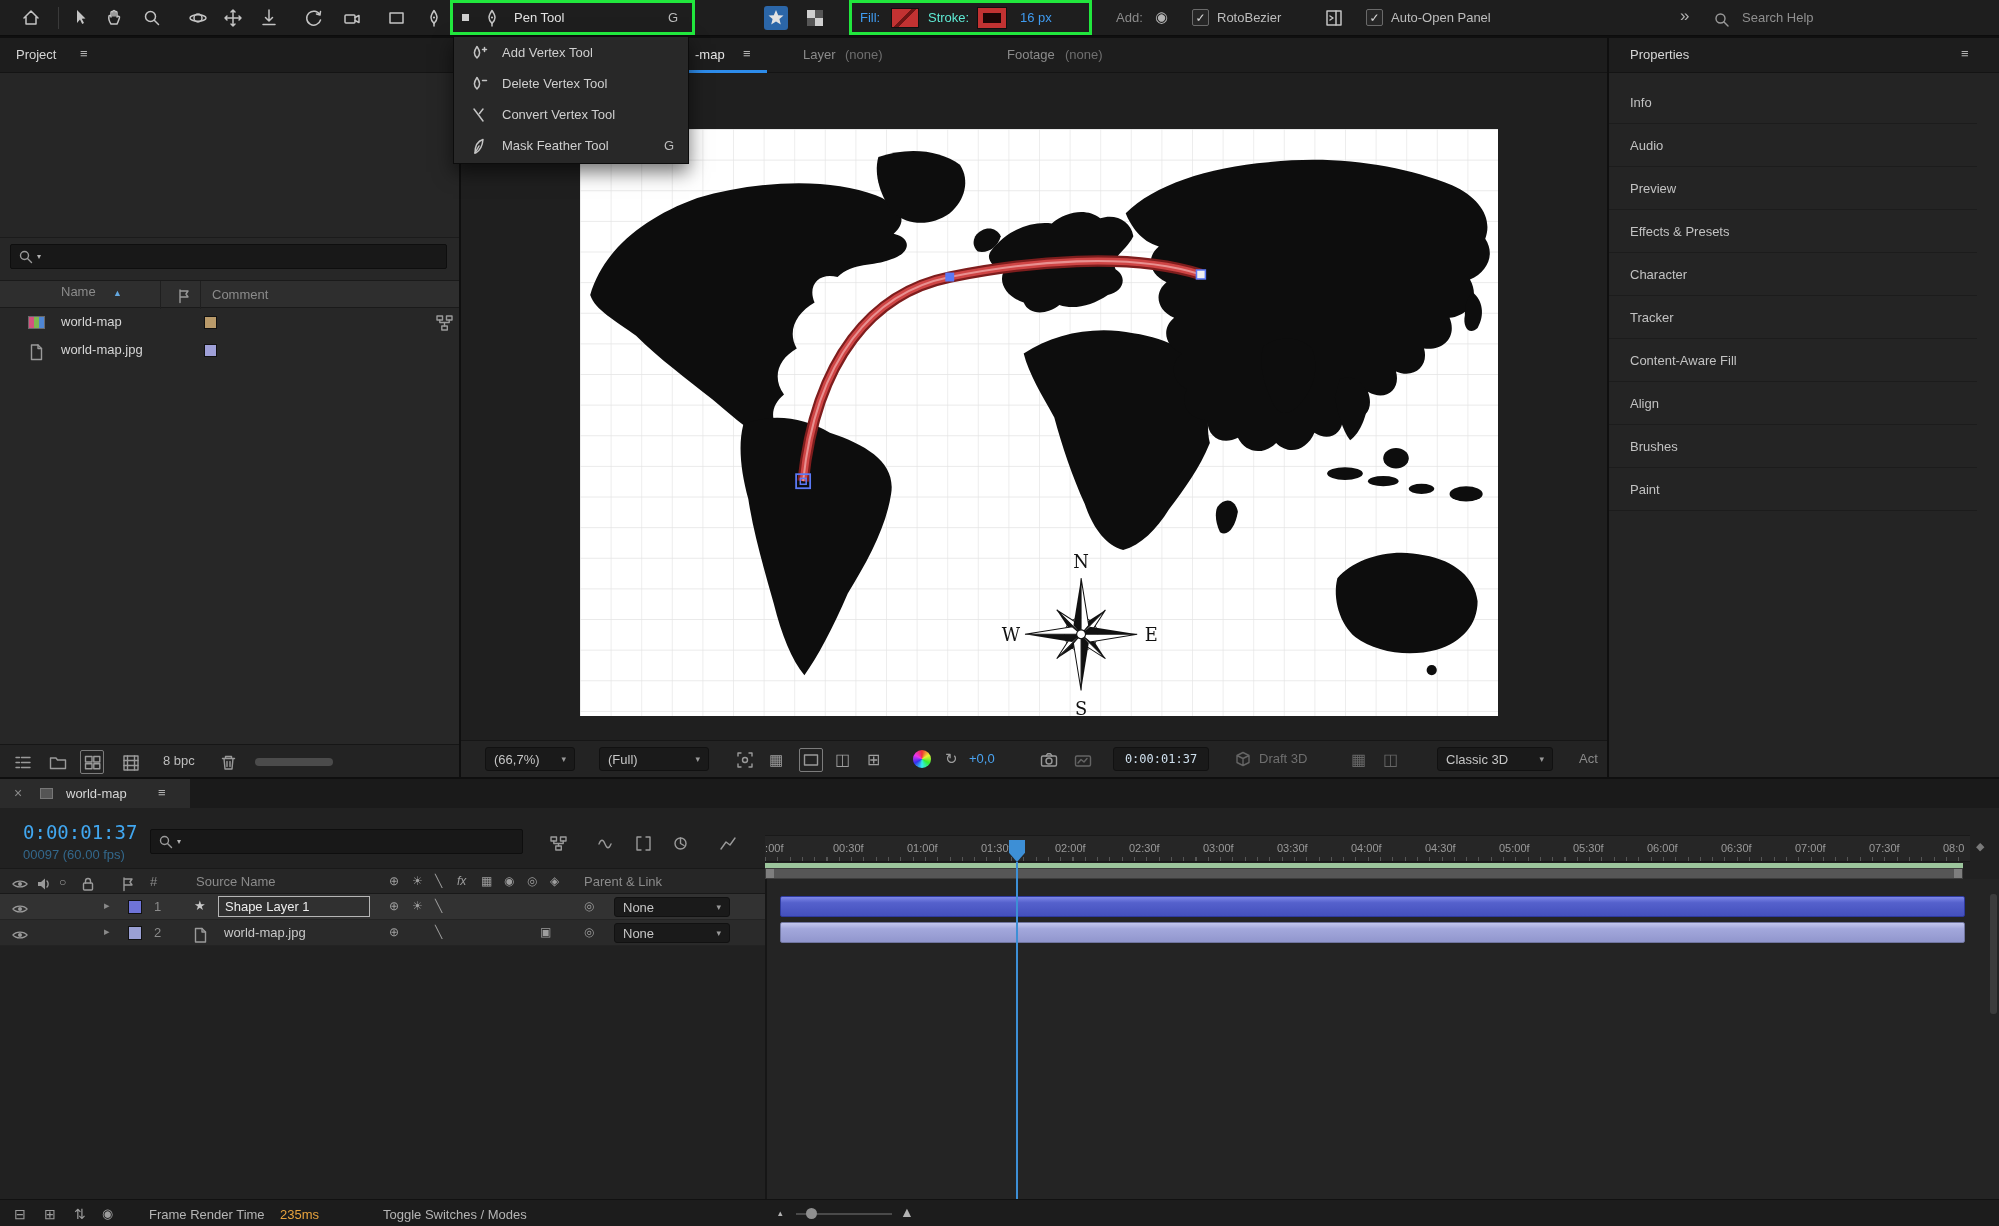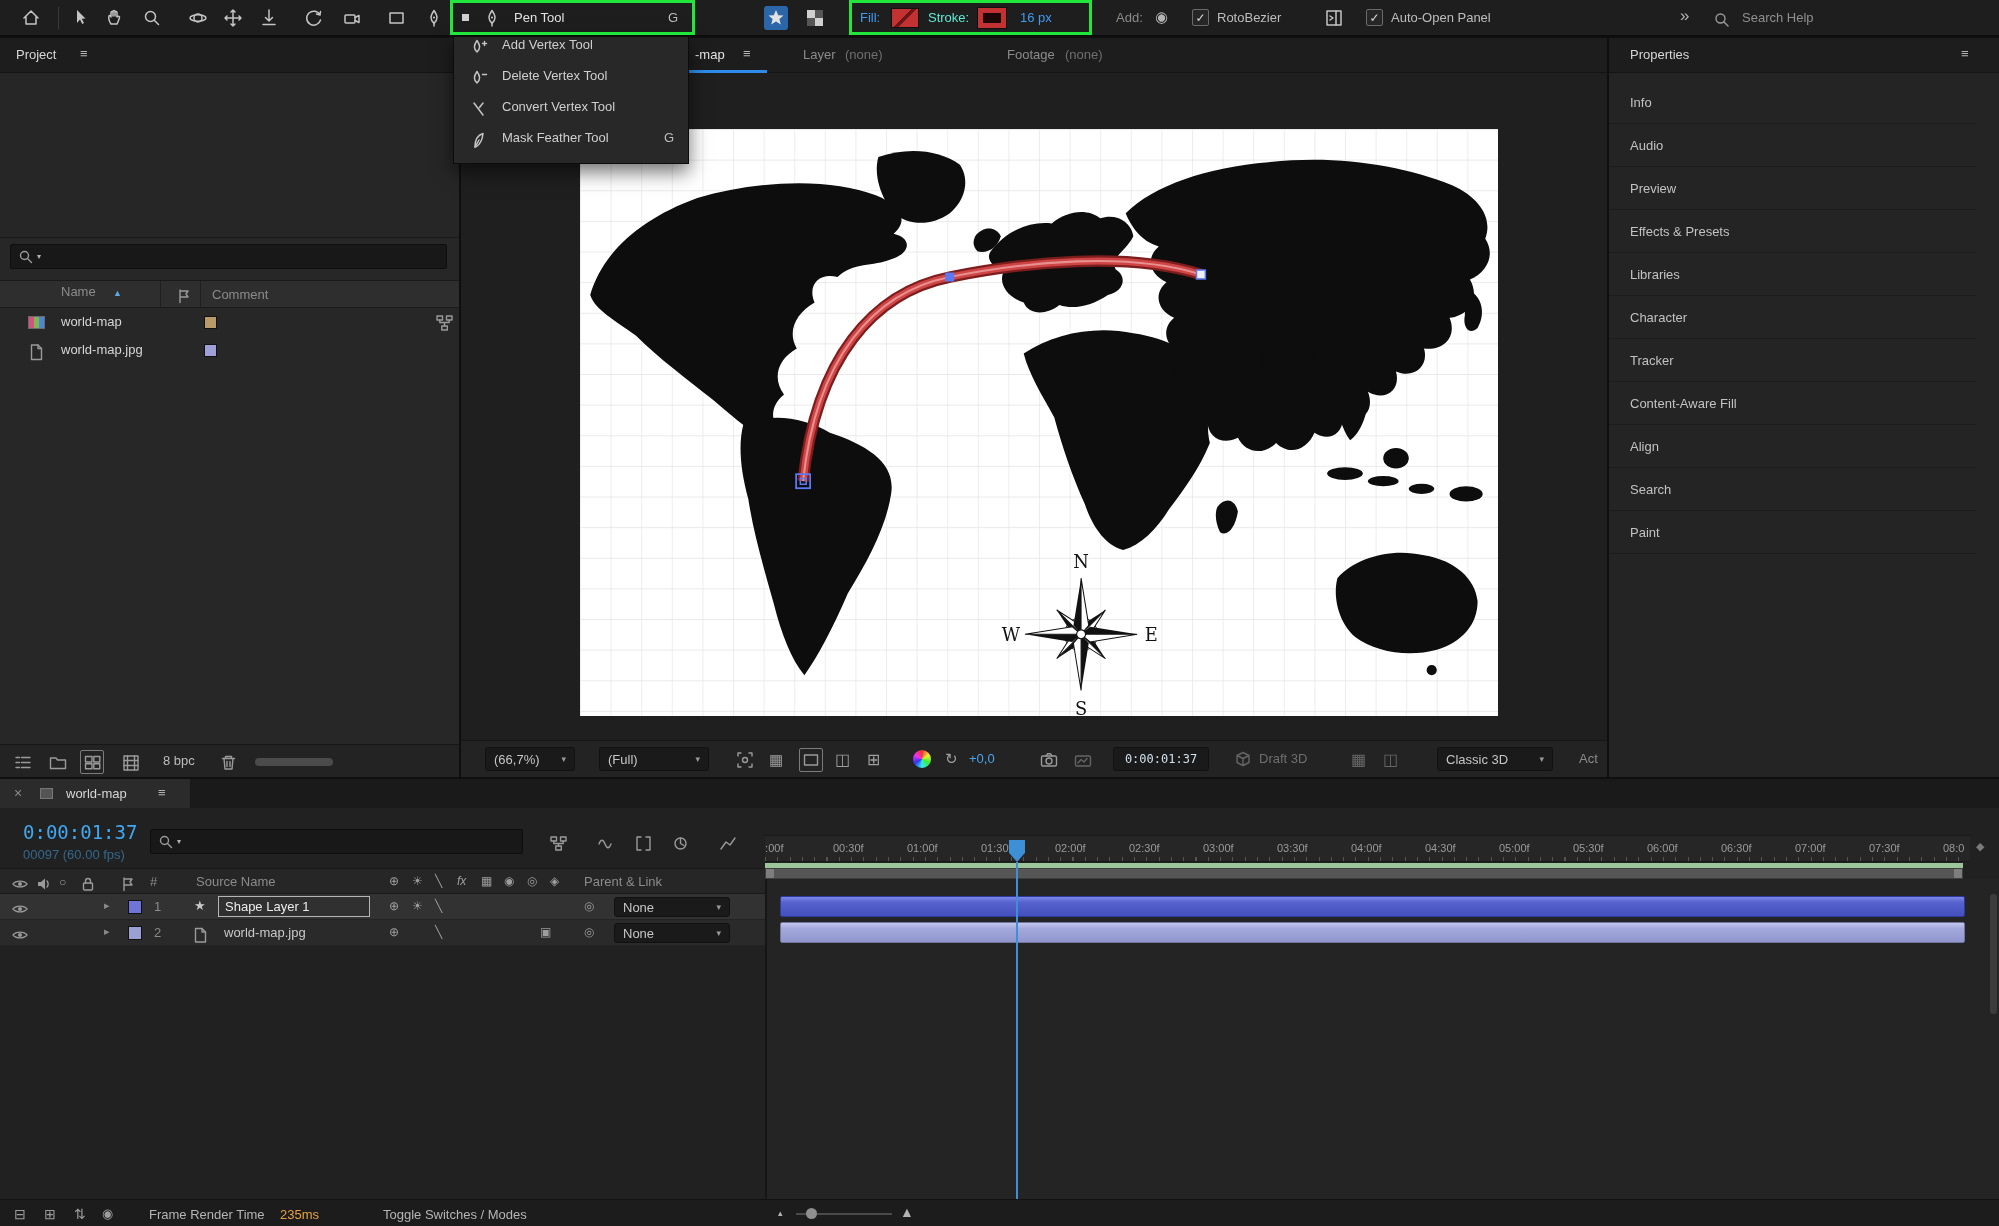--- a/index.html
+++ b/index.html
@@ -17,21 +17,21 @@
   svg .sd{stroke:#9a9a9a;fill:none;stroke-width:1.4;stroke-linecap:round;stroke-linejoin:round}
   .dd{background:#1a1a1a;border-radius:3px;display:flex;align-items:center;
       justify-content:space-between;padding:0 8px;color:#c6c6c6;border:1px solid #111}
   .dd .caret{font-size:9px;color:#9a9a9a;margin-left:6px}
   .chk{width:17px;height:17px;background:#262626;border:1px solid #6a6a6a;border-radius:2px;
        color:#d6d6d6;font-size:12px;display:flex;align-items:center;justify-content:center}
   .greenbox{position:absolute;border:3px solid #21e73d;z-index:60;pointer-events:none}
   .toolicon{position:absolute;top:6px;width:24px;height:24px;display:flex;align-items:center;justify-content:center}
   .menu{position:absolute;left:453px;top:36px;width:236px;height:128px;background:#282828;
         border:1px solid #0c0c0c;box-shadow:0 8px 18px rgba(0,0,0,.55);z-index:50}
-  .menu-item{height:31px;display:flex;align-items:flex-start;padding:0 14px;color:#cfcfcf}
+  .menu-item{height:31px;display:flex;align-items:center;padding:0 14px;color:#cfcfcf}
   .menu-item .mi-label{margin-left:14px;flex:1}
   .menu-item .mi-short{color:#bdbdbd}
   .prop-item{height:43px;display:flex;align-items:center;padding-left:21px;color:#c2c2c2;
              border-bottom:1px solid rgba(0,0,0,.22)}
   .rlabel{position:absolute;top:6px;font-size:11px;color:#9a9a9a;white-space:nowrap}
   .swglyph{font-size:12px;color:#9d9d9d}
   .laybar{position:absolute;left:13px;width:1185px;height:21px;border-radius:2px}
 </style>
 </head>
 <body>
@@ -413,26 +413,25 @@
   <div class="panel" style="left:1609px;top:38px;width:390px;height:739px;background:#242424">
     <div class="abs" style="left:0;top:0;width:390px;height:35px;background:#1d1d1d;border-bottom:1px solid #141414">
       <span class="abs hdr" style="left:21px;top:9px">Properties</span>
       <span class="abs glyph" style="left:352px;top:9px">≡</span>
     </div>
     <div class="abs" style="left:0;top:43px;width:368px">
       <div class="prop-item">Info</div>
       <div class="prop-item">Audio</div>
       <div class="prop-item">Preview</div>
       <div class="prop-item">Effects &amp; Presets</div>
-      <div class="prop-item">Libraries</div>
       <div class="prop-item">Character</div>
       <div class="prop-item">Tracker</div>
       <div class="prop-item">Content-Aware Fill</div>
       <div class="prop-item">Align</div>
-      <div class="prop-item">Search</div>
+      <div class="prop-item">Brushes</div>
       <div class="prop-item">Paint</div>
     </div>
   </div>
 
   <div class="panel" style="left:0;top:779px;width:1999px;height:447px;background:#212121">
 
     <div class="abs" style="left:0;top:0;width:1999px;height:29px;background:#1a1a1a">
       <div class="abs" style="left:0;top:0;width:190px;height:29px;background:#2b2b2b">
         <span class="abs dim" style="left:14px;top:6px;font-size:14px">×</span>
         <div class="abs" style="left:40px;top:9px;width:13px;height:11px;border:1px solid #777;background:#555"></div>

